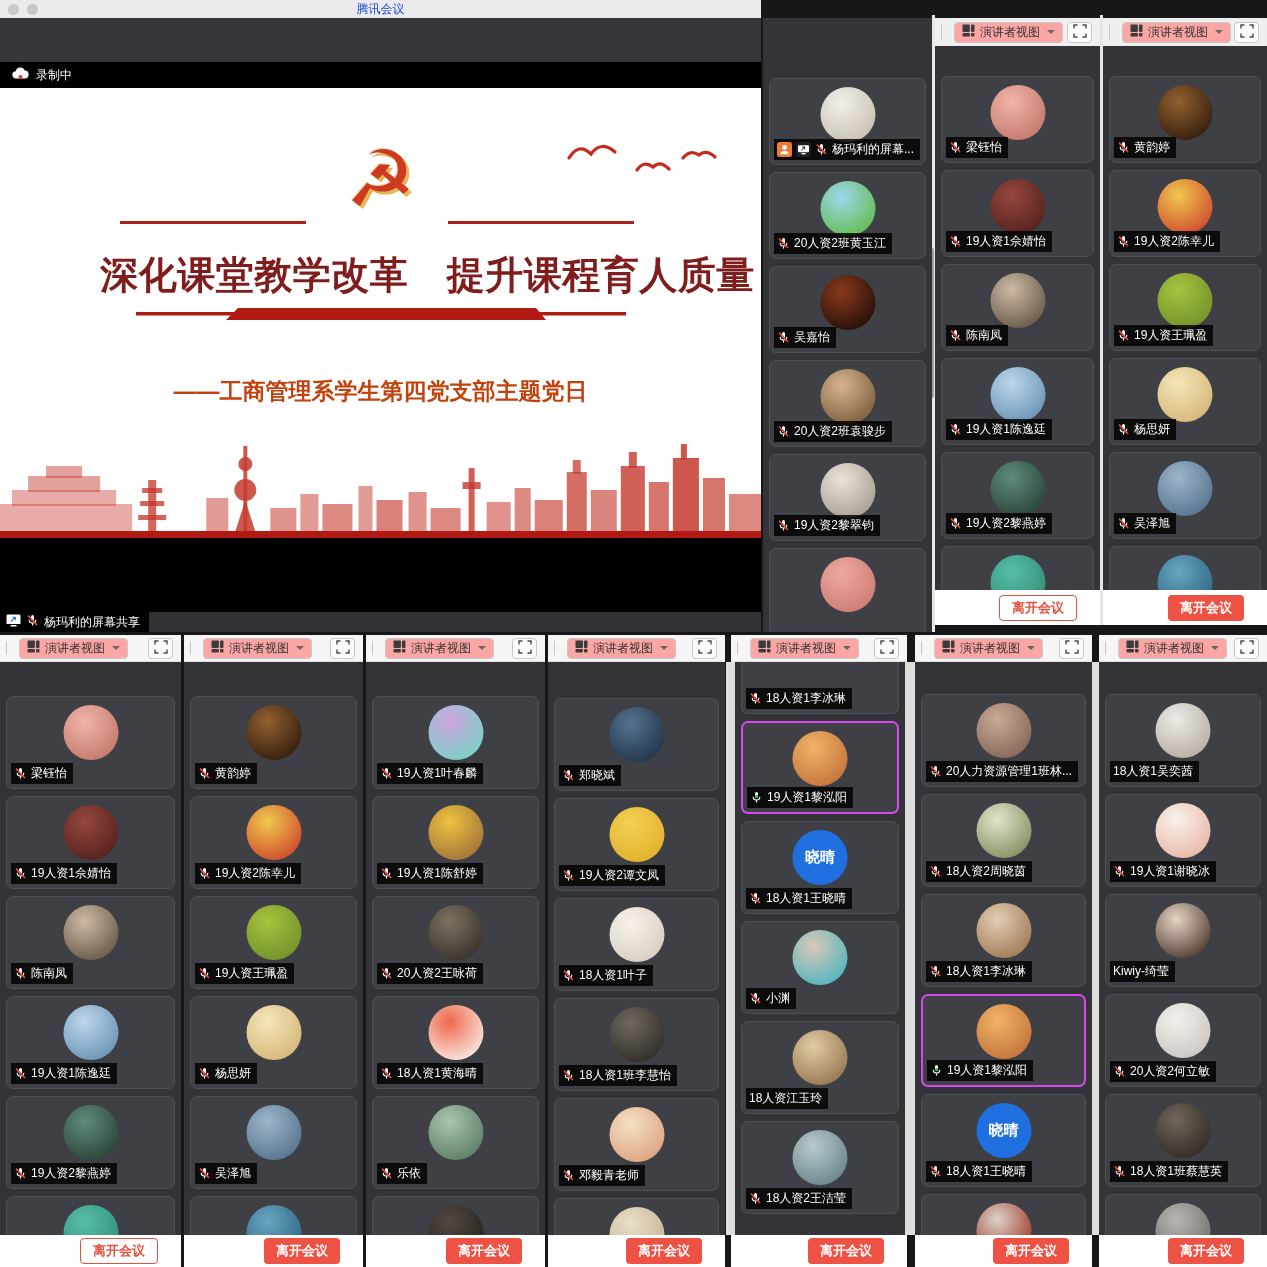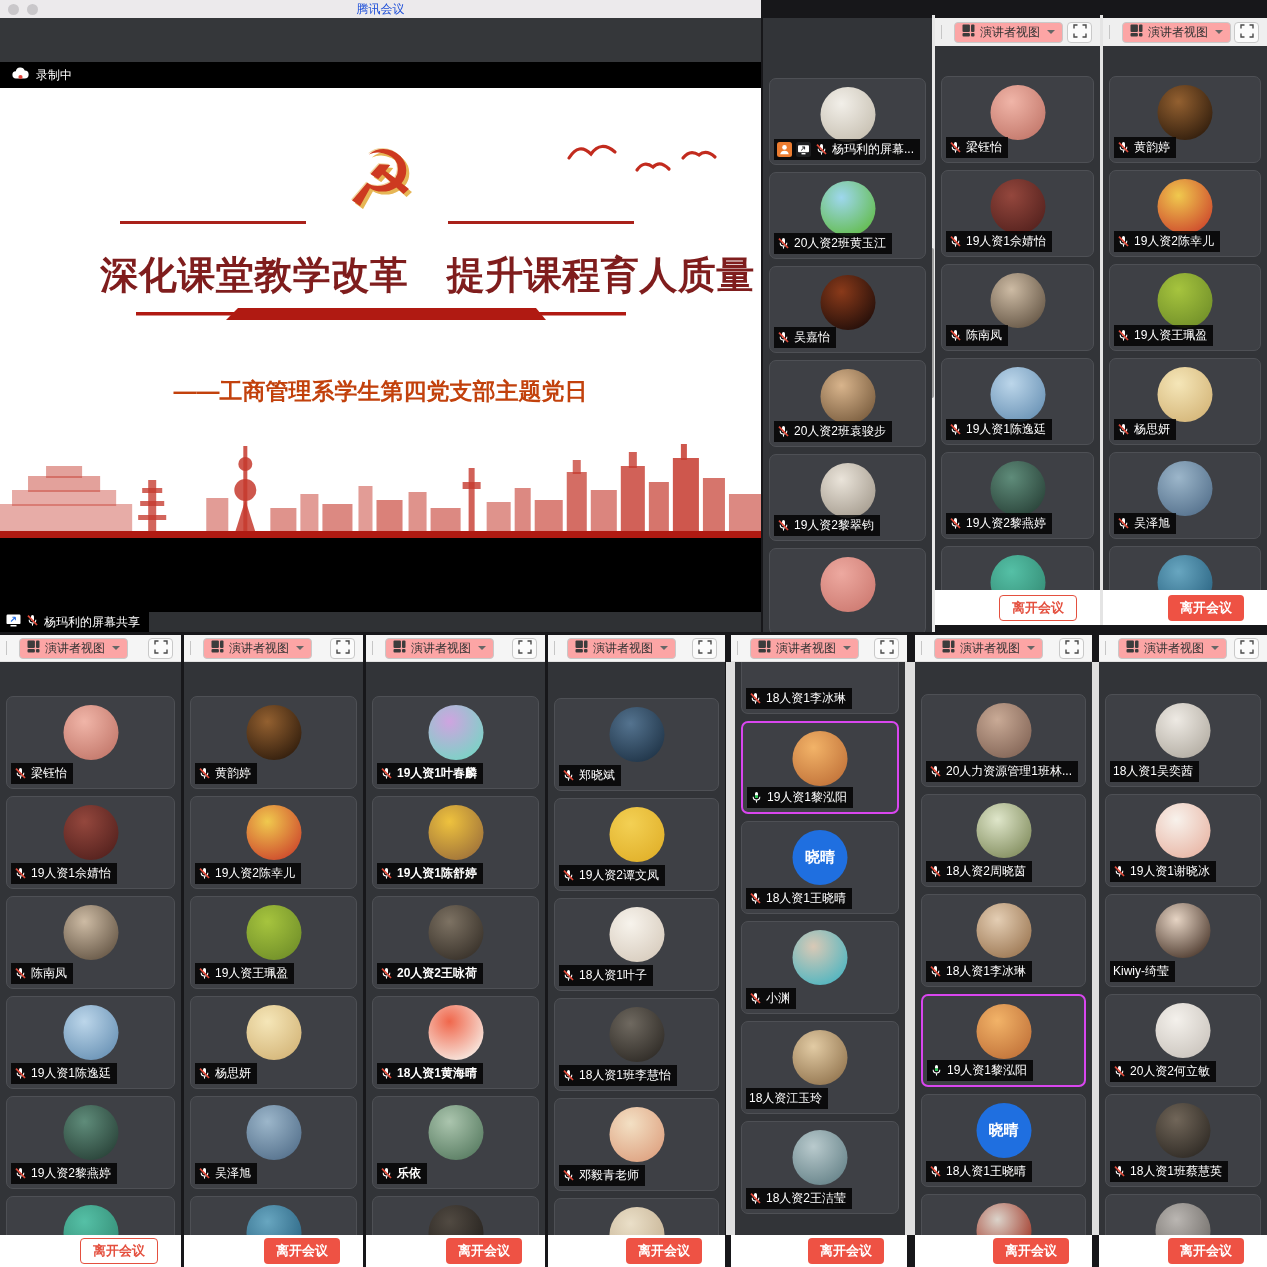--- a/index.html
+++ b/index.html
@@ -775,21 +775,21 @@
             </svg>
           </span>
           <span>吴泽旭</span>
         </div>
       </div>
       <div class="tile">
         <div class="av" style="background: radial-gradient(circle at 38% 30%, rgb(104, 166, 192) 0%, rgb(46, 104, 134) 80%);"></div>
       </div>
     </div>
 </div>
-<div class="panel" style="left:366px;top:662px;width:179px;height:573px;font-weight:bold;">
+<div class="panel" style="left:366px;top:662px;width:179px;height:573px;">
   <div class="tiles" style="padding-top:34px;">
       <div class="tile">
         <div class="av" style="background: radial-gradient(circle at 38% 30%, rgb(207, 164, 224) 0%, rgb(124, 210, 198) 80%);"></div>
         <div class="nlabel">
           <span class="mic">
             <svg width="13" height="13" viewBox="0 0 13 13">
               <rect x="5" y="1" width="3" height="6" rx="1.5" fill="#fff"></rect>
               <path d="M3.2 5.8a3.3 3.3 0 0 0 6.6 0" fill="none" stroke="#fff" stroke-width="1.1"></path>
               <line x1="6.5" y1="9.4" x2="6.5" y2="11.6" stroke="#fff" stroke-width="1.1"></line>
               <line x1="2" y1="1.6" x2="11" y2="11" stroke="#e14b3b" stroke-width="1.7"></line>

